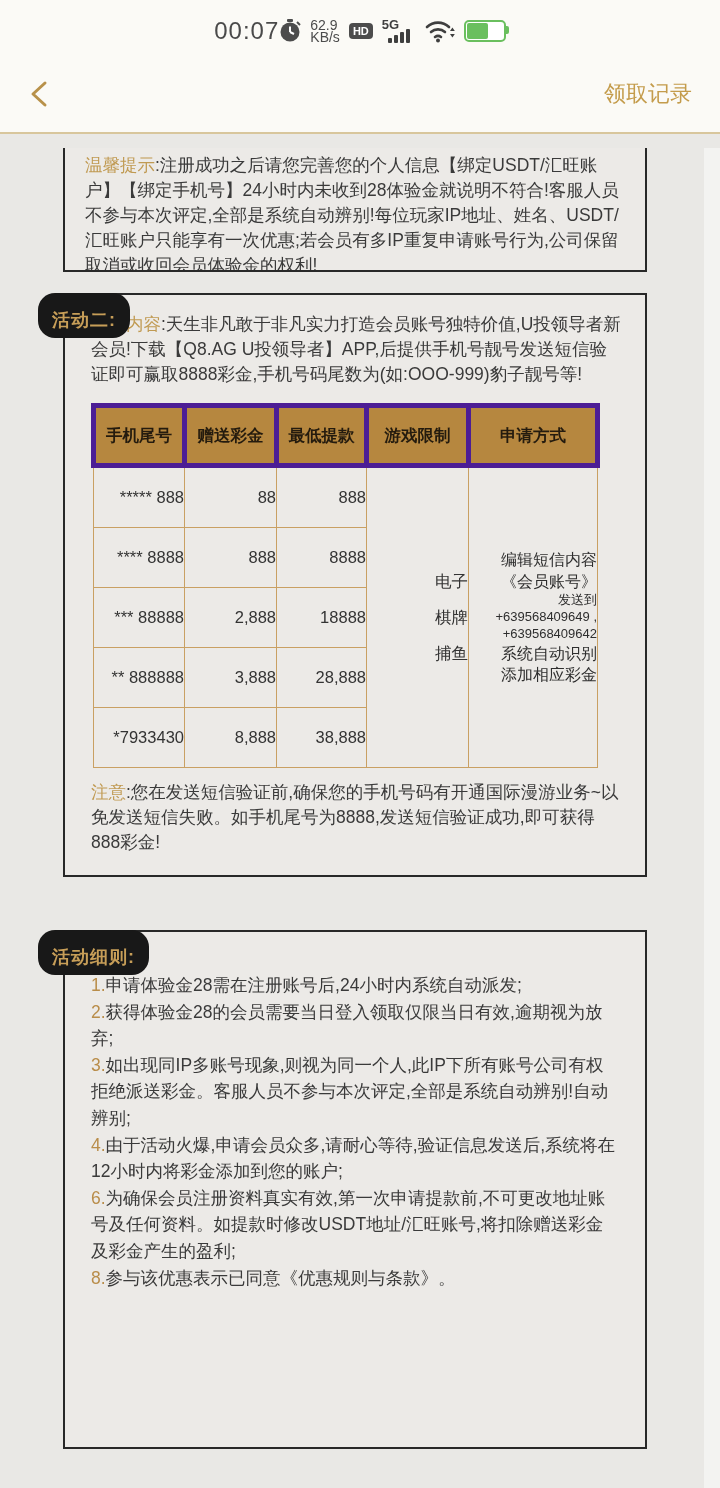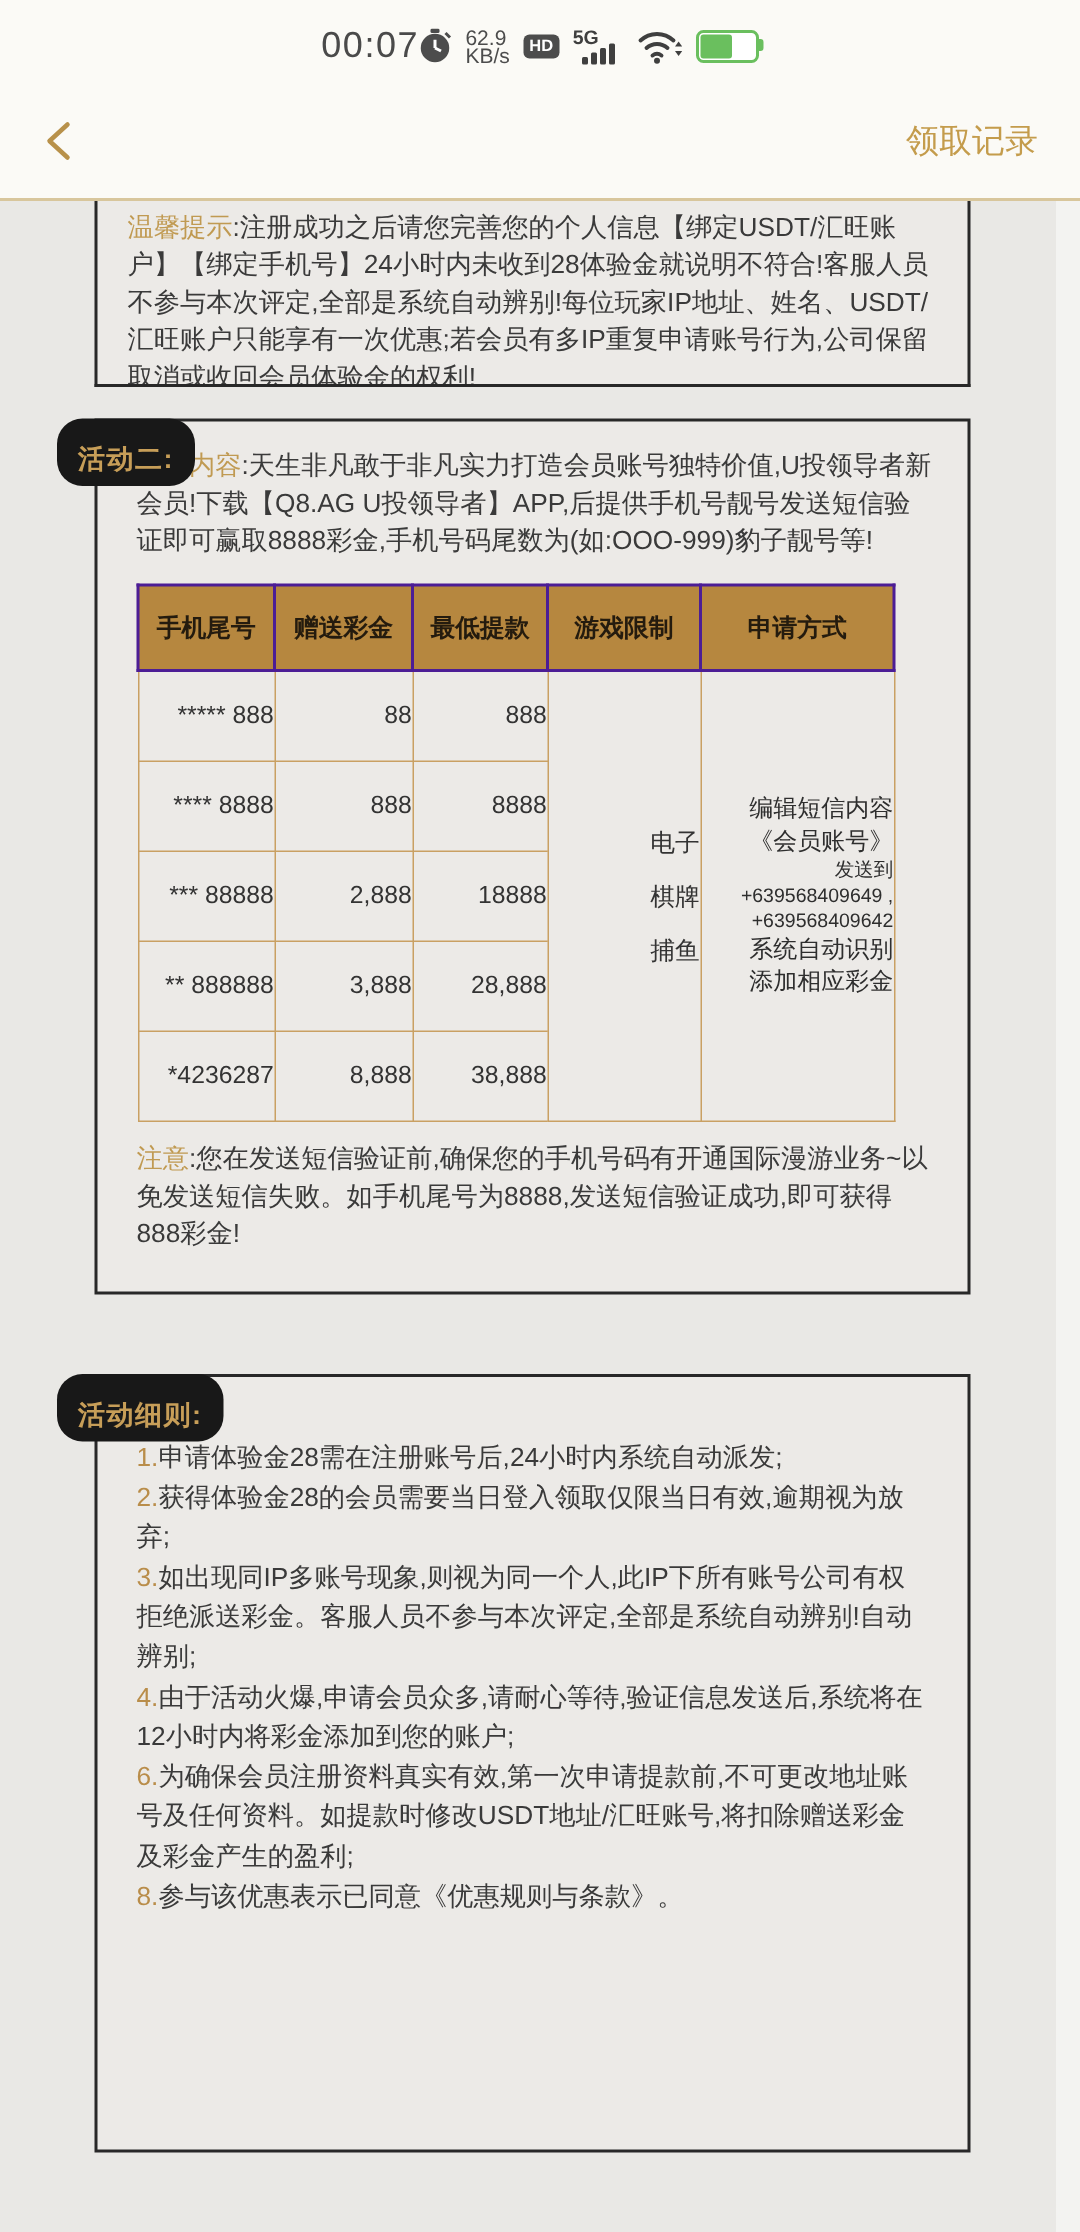--- a/index.html
+++ b/index.html
@@ -30,39 +30,39 @@
   
   .header{height:77px;display:flex;align-items:center;justify-content:space-between;padding:0 28px;box-sizing:border-box;}
   .hdr-title{position:absolute;left:0;right:0;text-align:center;font-size:27px;font-weight:bold;color:#4e4639;letter-spacing:1px;}
   .hdr-back{width:22px;height:28px;cursor:pointer;z-index:2;}
   .hdr-records{font-size:22px;color:#c49c4c;z-index:2;cursor:pointer;}
   .divider{height:2px;background:#d8c69c;}
   
   .content{position:relative;background:#e9e8e5;height:1354px;box-sizing:border-box;}
   .edge-strip{position:absolute;top:0;right:0;width:16px;height:100%;background:#f3f3f1;}
   .box{border:2px solid #282828;margin-left:63px;width:584px;box-sizing:border-box;background:#eceae7;}
-  .box1{border-top:none;padding:5px 18px 28px 20px;height:124px;overflow:hidden;}
+  .box1{border-top:none;padding:5px 18px 28px 20px;height:124px;overflow:hidden;margin-top:14px;}
   .para{margin:0;font-size:17.5px;line-height:1.43;color:#3a3a3a;text-align:left;}
   .gold{color:#c09a52;}
   .section{position:relative;}
   .badge{
     position:absolute;left:38px;top:0;background:#181818;color:#c79e58;
     font-size:18px;font-weight:bold;padding:15px 14px 6px 14px;border-radius:17px;z-index:2;letter-spacing:1px;
   }
   .sec1{margin-top:14px;}
   .sec1 .box2{margin-top:21px;}
   .box2{padding:17px 24px 20px 26px;height:584px;overflow:hidden;}
   .sec2{margin-top:53px;}
   .sec2 .box3{margin-top:18px;}
   .box3{padding:40px 28px 20px 26px;height:519px;overflow:hidden;}
   
   table.promo{border-collapse:collapse;margin-top:16px;table-layout:fixed;}
   table.promo th{
     background:#b6873f;color:#241b0e;font-size:16.5px;font-weight:bold;
-    border:2px solid #4c1d95;height:55px;padding:0;
+    border:5px solid #4c1d95;height:55px;padding:0;
   }
   table.promo td{
     border:1px solid #c9a063;height:59px;text-align:right;
     font-size:16.5px;color:#333;padding:0;
   }
   td.gamecell{border-left:2px solid #282828;font-size:18px;color:#2e2e2e;}
   .gamecell div{margin:14px 0;}
   .applycell{vertical-align:middle;}
   .apply{line-height:1.35;font-size:16px;color:#2e2e2e;}
   .apply .sm{font-size:13px;line-height:1.3;}
@@ -190,21 +190,21 @@
             <td>*** 88888</td>
             <td>2,888</td>
             <td>18888</td>
           </tr>
           <tr>
             <td>** 888888</td>
             <td>3,888</td>
             <td>28,888</td>
           </tr>
           <tr>
-            <td>*4236287</td>
+            <td>*7933430</td>
             <td>8,888</td>
             <td>38,888</td>
           </tr>
         </tbody>
       </table>
 
       <p class="para note"><span class="gold">注意</span><span>:您在发送短信验证前,确保您的手机号码有开通国际漫游业务~以免发送短信失败。如手机尾号为8888,发送短信验证成功,即可获得888彩金!</span></p>
     </div>
   </div>
 

